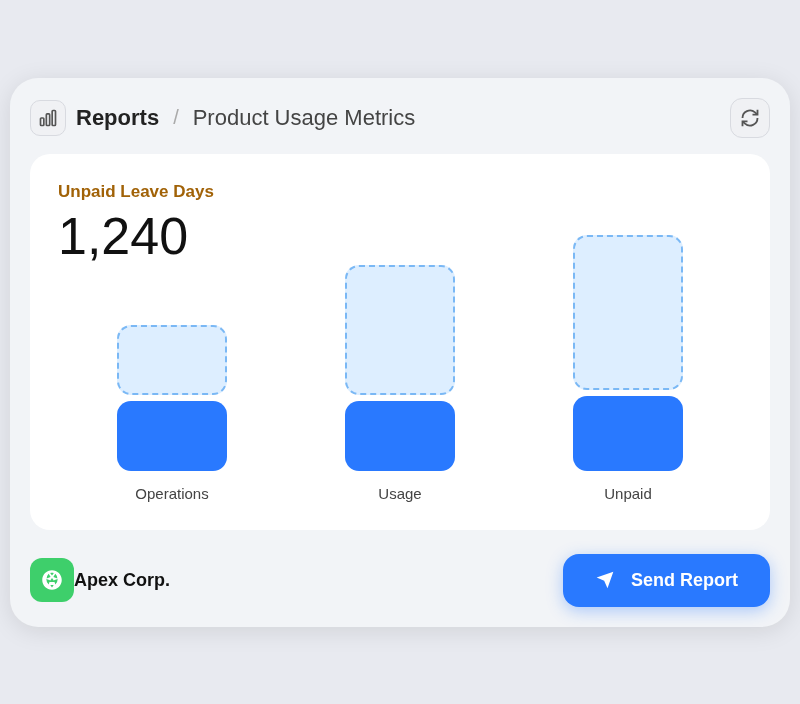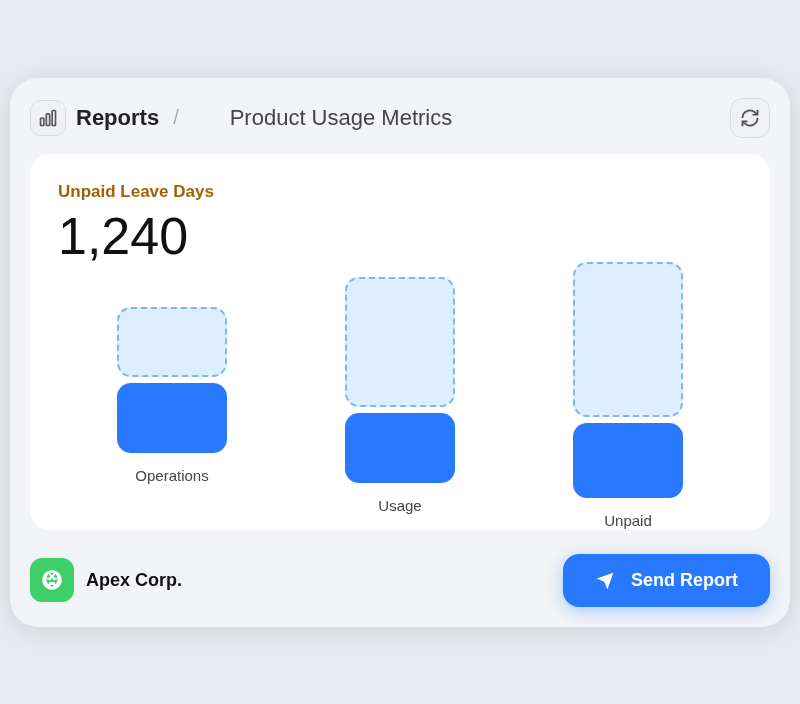--- a/index.html
+++ b/index.html
@@ -62,21 +62,20 @@
     .breadcrumb-separator {
       color: #aaa;
       font-size: 20px;
       margin: 0 4px;
     }
 
     .breadcrumb-page {
       font-size: 22px;
       font-weight: 400;
       color: #444;
-      margin-left: 37px;
     }
 
     .refresh-btn {
       width: 40px;
       height: 40px;
       background: #f0f1f4;
       border-radius: 12px;
       border: 1.5px solid #d8dae0;
       display: flex;
       align-items: center;
@@ -109,21 +108,21 @@
     .metric-value {
       font-size: 52px;
       font-weight: 400;
       color: #111;
       margin-bottom: 28px;
       line-height: 1;
     }
 
     .chart-area {
       display: flex;
-      align-items: center;
+      align-items: flex-end;
       justify-content: space-around;
       height: 220px;
       padding-bottom: 8px;
     }
 
     .bar-group {
       display: flex;
       flex-direction: column;
       align-items: center;
       gap: 0;
@@ -162,21 +161,20 @@
     .footer {
       display: flex;
       align-items: center;
       justify-content: space-between;
       padding: 4px 0 0 0;
     }
 
     .company-info {
       display: flex;
       align-items: center;
-      gap: 12px;
       justify-content: flex-end;
     }
 
     .company-logo {
       width: 44px;
       height: 44px;
       background: #3ecf6b;
       border-radius: 12px;
       display: flex;
       align-items: center;
@@ -190,21 +188,21 @@
     }
 
     .company-name {
       font-size: 18px;
       font-weight: 700;
       color: #111;
     }
 
     .send-btn {
       display: flex;
-      align-items: flex-end;
+      align-items: flex-start;
       gap: 16px;
       background: #2979ff;
       color: white;
       border: none;
       border-radius: 16px;
       padding: 16px 32px;
       font-size: 18px;
       font-weight: 700;
       cursor: pointer;
       box-shadow: 0 4px 16px rgba(41,121,255,0.35);

